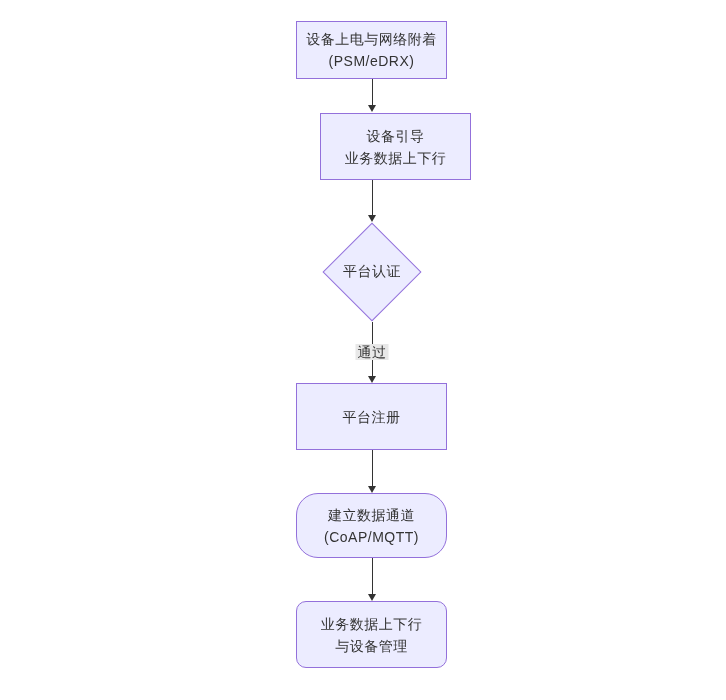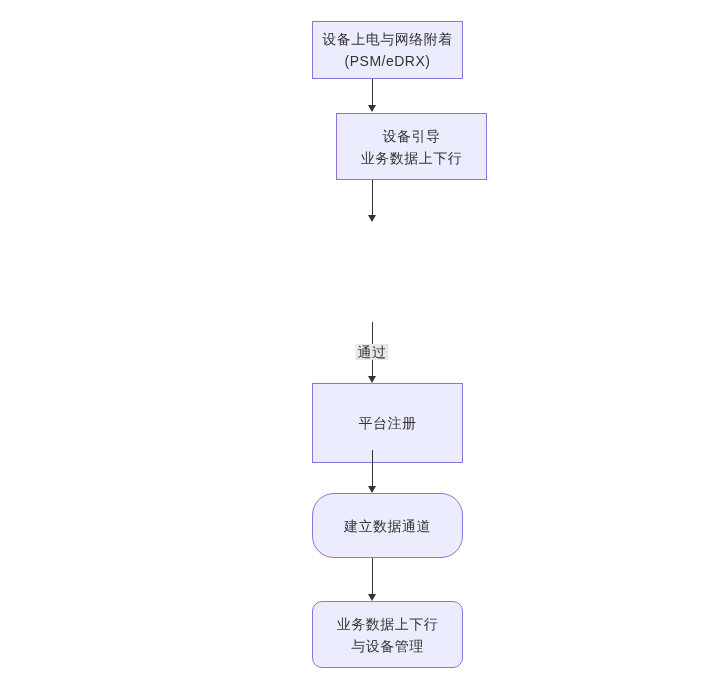--- a/index.html
+++ b/index.html
@@ -14,33 +14,33 @@
   body{
     width:726px;height:700px;
     background:var(--canvas-bg);
     font-family:"Liberation Sans","DejaVu Sans",sans-serif;
     color:var(--text);
     overflow:hidden;
   }
   .canvas{position:relative;width:726px;height:700px;}
   .node{
     position:absolute;
-    left:312px;width:151px;
+    left:296px;width:151px;
     background:var(--node-fill);
     border:1px solid var(--node-border);
     display:flex;flex-direction:column;
     align-items:center;justify-content:center;
     font-size:14px;line-height:22px;
     letter-spacing:0.5px;
     text-align:center;
     box-sizing:border-box;
   }
   .n1{top:21px;height:58px;}
   .n2{top:113px;height:67px;margin-left:24px;}
-  .n3{top:383px;height:80px;}
+  .n3{top:383px;height:67px;}
   .n4{top:493px;height:65px;border-radius:22px;}
   .n5{top:601px;height:67px;border-radius:10px;}
   .diamond-wrap{
     position:absolute;left:322px;top:222px;width:100px;height:100px;
   }
   .diamond-shape{
     position:absolute;left:50%;top:50%;
     width:70px;height:70px;
     transform:translate(-50%,-50%) rotate(45deg);
     background:var(--node-fill);
@@ -93,36 +93,41 @@
 
   <div class="node n2">
     <span>设备引导</span>
     <span>业务数据上下行</span>
   </div>
 
   <div class="edge e2">
     <div class="arrow-head"></div>
   </div>
 
+  <div class="diamond-wrap">
+    <div class="diamond-shape"></div>
+    <div class="diamond-label">平台认证</div>
+  </div>
 
   <div class="edge e3">
     <div class="arrow-head"></div>
   </div>
   <div class="edge-label">通过</div>
 
   <div class="node n3">
     <span>平台注册</span>
   </div>
 
   <div class="edge e4">
     <div class="arrow-head"></div>
   </div>
 
   <div class="node n4">
     <span>建立数据通道</span>
+    <span>(CoAP/MQTT)</span>
   </div>
 
   <div class="edge e5">
     <div class="arrow-head"></div>
   </div>
 
   <div class="node n5">
     <span>业务数据上下行</span>
     <span>与设备管理</span>
   </div>

